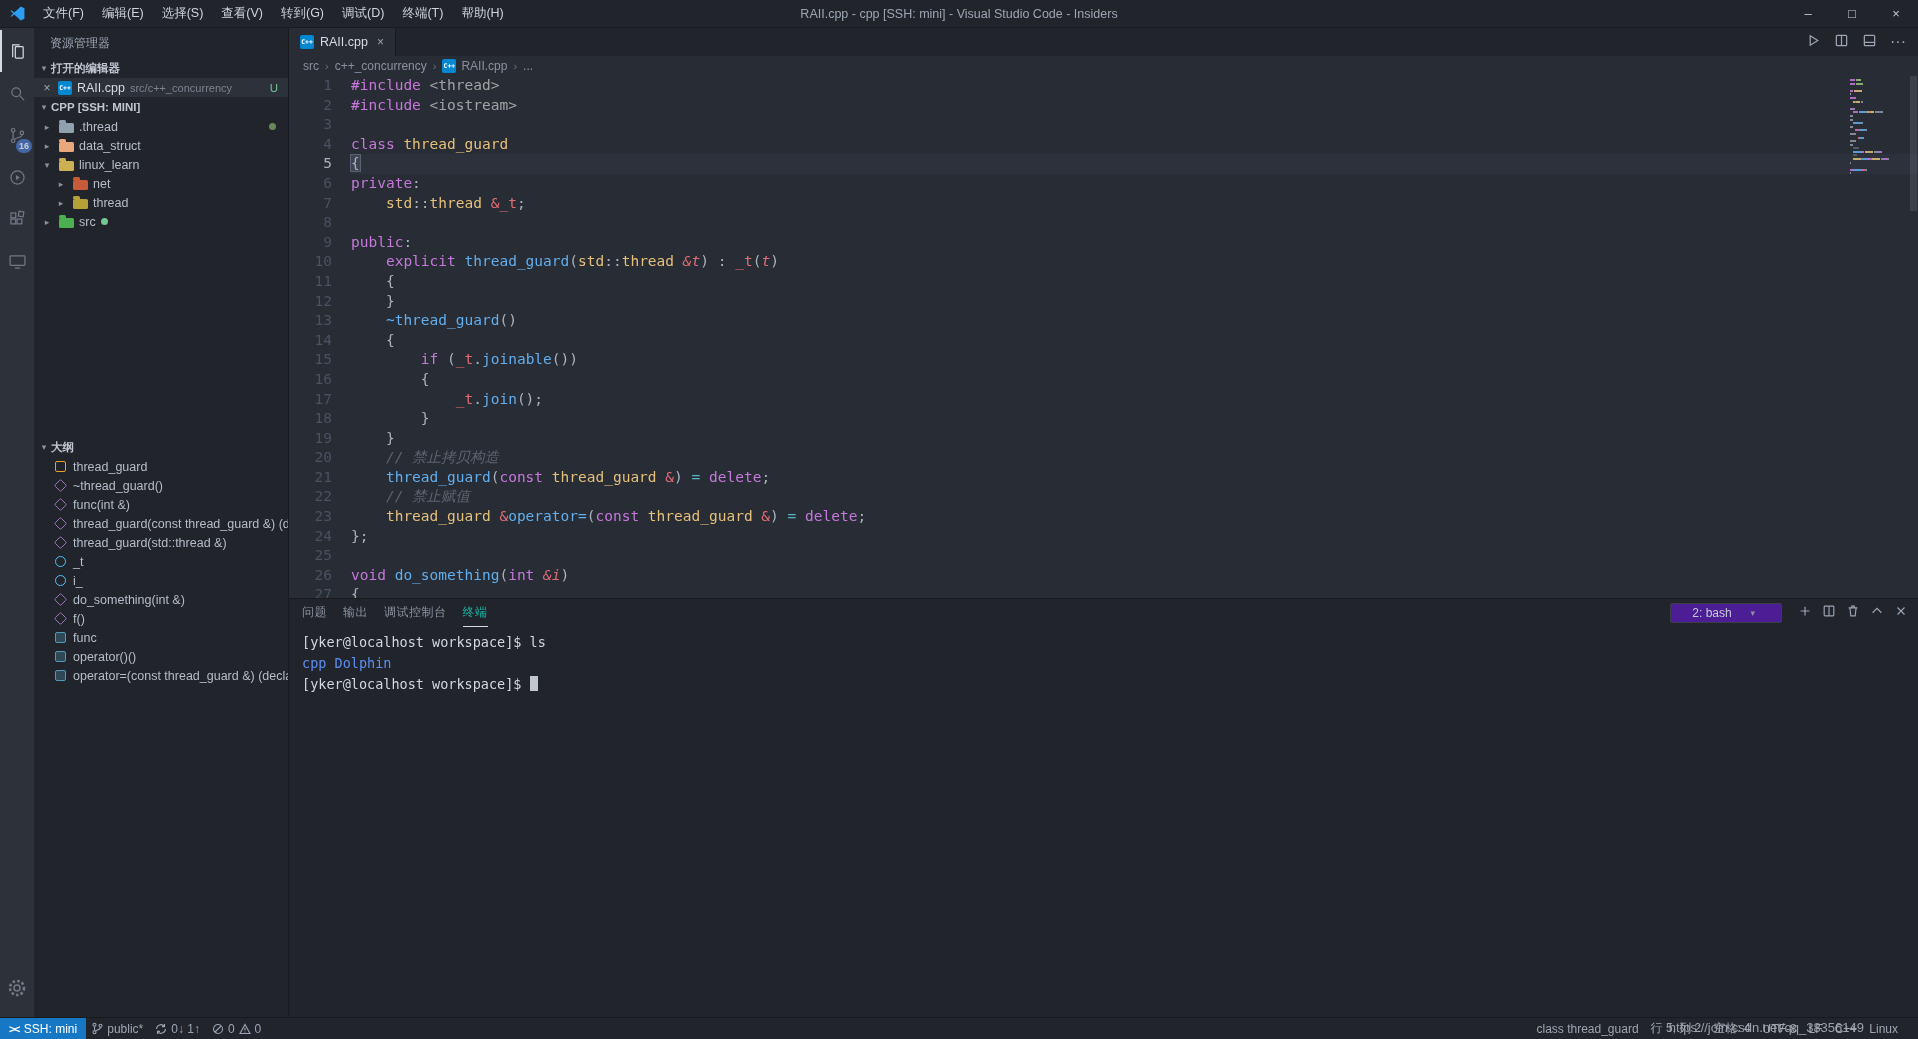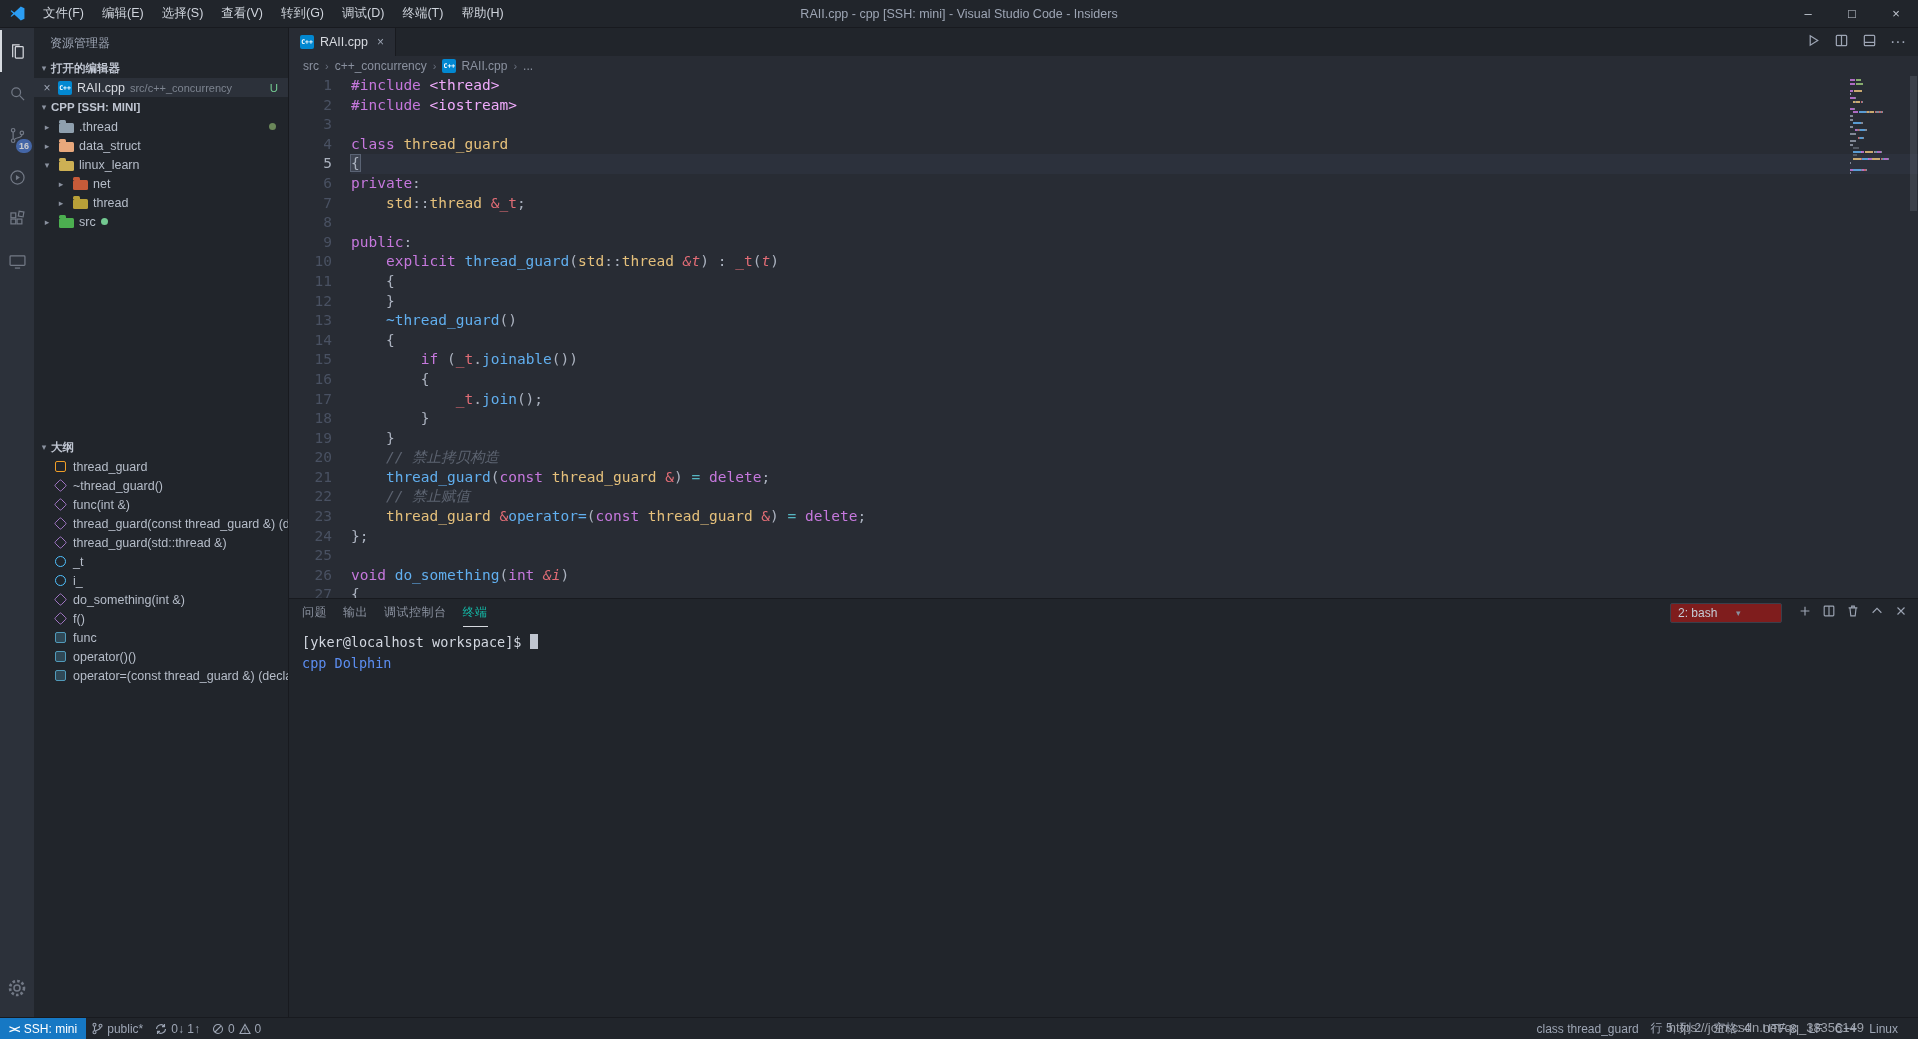--- a/index.html
+++ b/index.html
@@ -54,36 +54,36 @@
   .breadcrumbs{height:20px;display:flex;align-items:center;gap:6px;padding-left:14px;font-size:12px;color:#8a919f}
   .crumb{display:flex;align-items:center;gap:5px}
   .crumb-sep{color:#6b7280;font-size:11px}
   .code-wrap{position:relative;height:522px;display:flex;overflow:hidden}
   .gutter{width:62px;flex:none;padding-right:19px;text-align:right;font:14.5px/19.6px "DejaVu Sans Mono",monospace;color:#495162}
   .gutter .active{color:#abb2bf}
   .code{flex:1;min-width:0;font:14.5px/19.6px "DejaVu Sans Mono",monospace;white-space:pre;color:#abb2bf}
   .code-line{height:19.6px}
   .code-line.current{background:#2c313c}
   .tk-kw{color:#c678dd}.tk-type{color:#e5c07b}.tk-fn{color:#61afef}.tk-var{color:#e06c75}
-  .tk-varit{color:#e06c75;font-style:italic}.tk-str{color:#f0abfc}
+  .tk-varit{color:#e06c75;font-style:italic}.tk-str{color:#a3a3a3}
   .tk-cmt{color:#5c6370;font-style:italic}.tk-op{color:#56b6c2}.tk-pl{color:#abb2bf}
   .tk-br{background:#3e4451;box-shadow:0 0 0 1px #5a6374}
   .minimap{position:absolute;top:3px;right:12px;width:56px;overflow:hidden}
   .mm-line{height:2px;margin-bottom:1.6px;white-space:nowrap;overflow:hidden}
   .mm-line span{display:inline-block;height:2px;vertical-align:top;opacity:.85}
   .scroll-track{position:absolute;top:0;right:0;width:9px;height:100%}
   .scroll-thumb{position:absolute;top:0;right:1px;width:7px;height:135px;background:rgba(120,128,140,.25)}
   
   .panel{height:419px;border-top:1px solid #181a1f;background:#21252b;display:flex;flex-direction:column}
   .panel-header{height:28px;flex:none;display:flex;align-items:center;gap:16px;padding:0 10px 0 13px}
   .panel-tab{font-size:12px;color:#8a919f;line-height:26px;height:28px;letter-spacing:.5px}
   .panel-tab.active{color:#14b8a6;box-shadow:inset 0 -1px 0 #d7dae0}
   .panel-right{margin-left:auto;display:flex;align-items:center;gap:10px;color:#9da5b4}
   .panel-right svg{stroke:#9da5b4;fill:none;stroke-width:1.3}
-  .shell-select{display:flex;align-items:center;justify-content:flex-start;gap:14px;background:#7f1d1d;border:1px solid #3a3f4b;
+  .shell-select{display:flex;align-items:center;justify-content:center;gap:14px;background:#4c1d95;border:1px solid #3a3f4b;
     border-radius:2px;font-size:12px;color:#c6ccd6;padding:2px 7px;min-width:112px;margin-right:6px}
   .terminal{padding:5px 0 0 13px;font:13.5px/21px "DejaVu Sans Mono",monospace;color:#d2d7e0}
   .t-pl{color:#d2d7e0}.t-dir{color:#5c8ef2}
   .t-cursor{display:inline-block;width:8px;height:15px;background:#c0c6d0;vertical-align:-2px}
   
   .statusbar{height:22px;background:#21252b;border-top:1px solid #181a1f;display:flex;align-items:center;font-size:12px;color:#9da5b4}
   .sb-remote{height:100%;background:#1678c4;color:#fff;display:flex;align-items:center;gap:5px;padding:0 9px;font-size:12px}
   .remote-glyph{font-weight:700;letter-spacing:-1.5px;font-size:11px}
   .sb-item{display:flex;align-items:center;gap:4px;padding:0 6px;white-space:nowrap}
   .sb-item svg{stroke:currentColor;fill:none;stroke-width:1.1}
@@ -413,22 +413,23 @@
               </svg></span>
           <span><svg width="14" height="14" viewBox="0 0 16 16">
                 <path d="M3 10l5-5 5 5"></path>
               </svg></span>
           <span><svg width="14" height="14" viewBox="0 0 16 16">
                 <path d="M4 4l8 8M12 4l-8 8"></path>
               </svg></span>
         </div>
       </div>
       <div class="terminal">
+          <div class="t-line"><span class="t-pl">[yker@localhost workspace]$ ls</span></div>
+          <div class="t-line"><span class="t-dir">cpp</span><span class="t-pl">  </span><span class="t-dir">Dolphin</span></div>
           <div class="t-line"><span class="t-pl">[yker@localhost workspace]$ </span><span class="t-cursor"></span></div>
-          <div class="t-line"><span class="t-dir">cpp</span><span class="t-pl">  </span><span class="t-dir">Dolphin</span></div>
         </div>
     </div>
   </div>
 </div>
 
 <div class="statusbar">
   <div class="sb-remote">
     <span class="remote-glyph">&gt;&lt;</span>
     <span>SSH: mini</span>
   </div>

